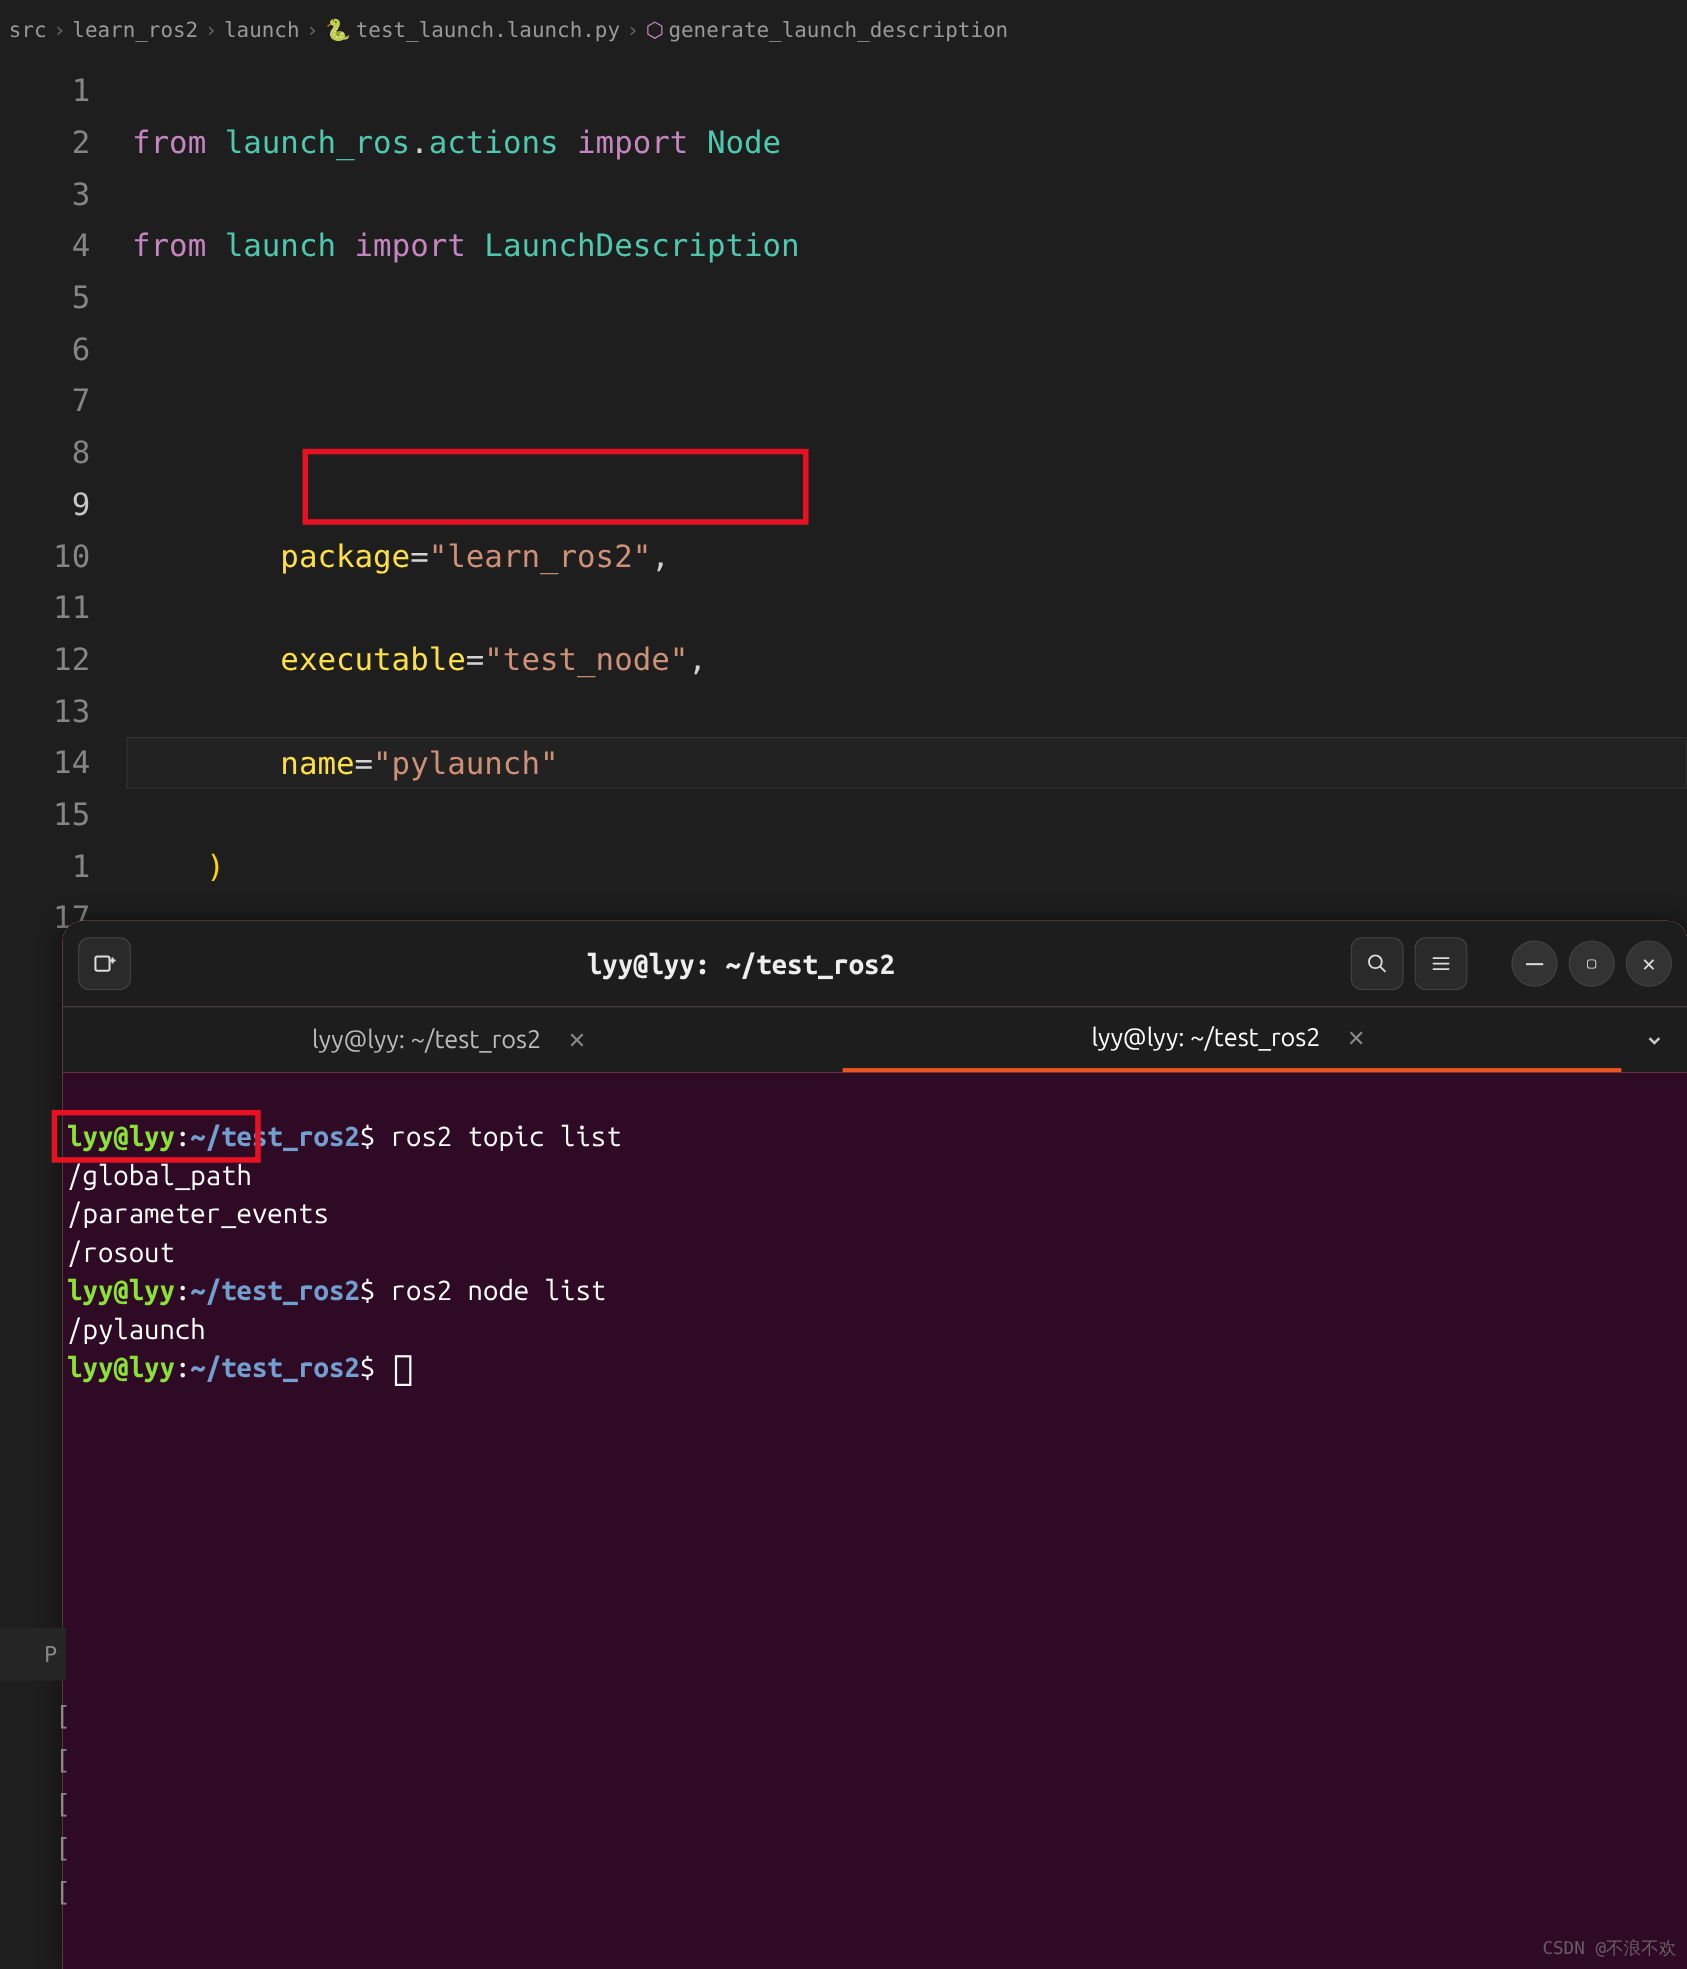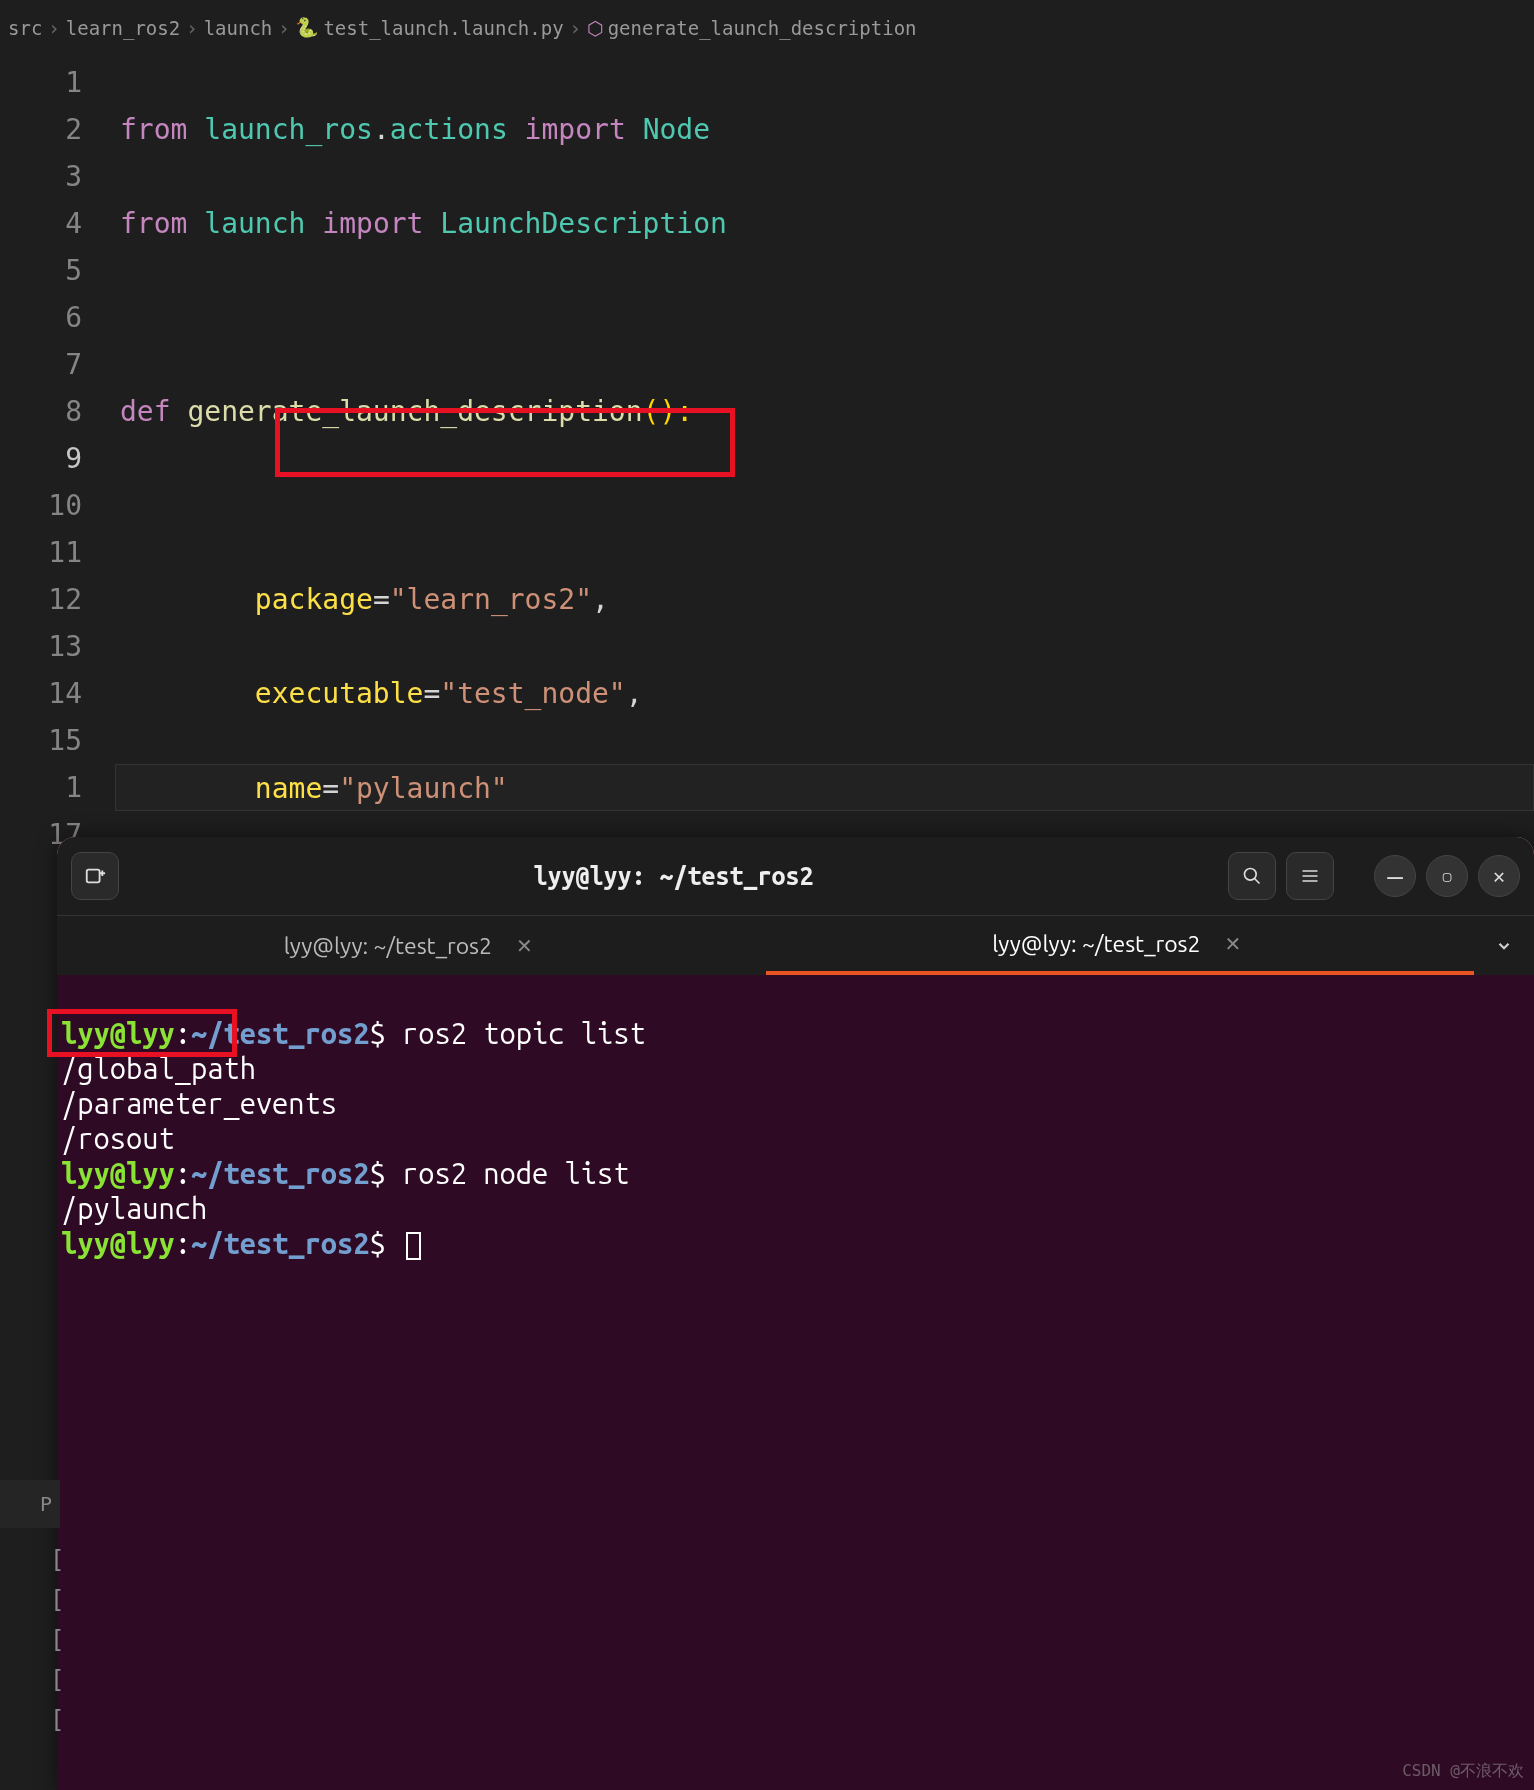--- a/index.html
+++ b/index.html
@@ -127,21 +127,21 @@
       gap: 18px;
       font-family: 'Ubuntu', sans-serif;
     }
     .term-tab.active { border-bottom: 4px solid #e95420; color: #fff; }
     .term-tab-close { color: #888; font-size: 20px; padding: 0 6px;}
     .tabs-dropdown {
       width: 60px; display:flex; align-items:center; justify-content:center; color:#ccc;
     }
     .term-body {
       padding: 6px 4px;
-      font-size: 29px;
+      font-size: 25px;
       line-height: 35px;
       font-family: 'Ubuntu Mono', 'Consolas', monospace;
       background: #2e0a24;
       height: calc(100% - 138px);
       white-space: pre;
       position: relative;
     }
     .ps-user { color: #8ae234; font-weight: bold; }
     .ps-colon { color: #fff; }
     .ps-path { color: #729fcf; font-weight: bold; }
@@ -223,21 +223,20 @@
       <div class="ln">13</div>
       <div class="ln">14</div>
       <div class="ln">15</div>
       <div class="ln">1</div>
       <div class="ln">17</div>
     </div>
     <div class="code">
 <div class="cl"><span class="tk-kw">from</span> <span class="tk-mod">launch_ros</span><span class="tk-pl">.</span><span class="tk-mod">actions</span> <span class="tk-kw">import</span> <span class="tk-cls">Node</span></div>
 <div class="cl"><span class="tk-kw">from</span> <span class="tk-mod">launch</span> <span class="tk-kw">import</span> <span class="tk-cls">LaunchDescription</span></div>
 <div class="cl"></div>
-<div class="cl"><span class="tk-kw">def</span> <span class="tk-fn">generate_launch_description</span><span class="tk-br">():</span></div>
 <div class="cl"></div>
 <div class="cl">        <span class="tk-param">package</span><span class="tk-op">=</span><span class="tk-str">"learn_ros2"</span><span class="tk-punc">,</span></div>
 <div class="cl">        <span class="tk-param">executable</span><span class="tk-op">=</span><span class="tk-str">"test_node"</span><span class="tk-punc">,</span></div>
 <div class="cl active-line">        <span class="tk-param">name</span><span class="tk-op">=</span><span class="tk-str">"pylaunch"</span></div>
 <div class="cl">    <span class="tk-br">)</span></div>
 <div class="cl"></div>
 <div class="cl">    <span class="tk-cmt"># 创建LaunchDescription对象launch_description,用于描述launch文</span></div>
 <div class="cl">    <span class="tk-var">launch_description</span><span class="tk-op"> = </span><span class="tk-cls">LaunchDescription</span><span class="tk-br">(</span></div>
 <div class="cl">        <span class="tk-br2">[</span><span class="tk-var">parameters_basic1</span><span class="tk-br2">]</span><span class="tk-br">)</span></div>
 <div class="cl">    <span class="tk-cmt"># 返回让ROS2根据launch描述执行节点</span></div>

